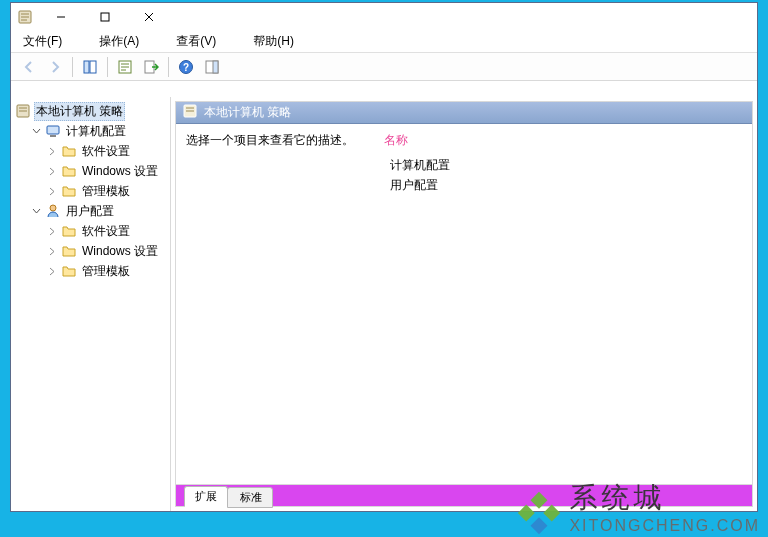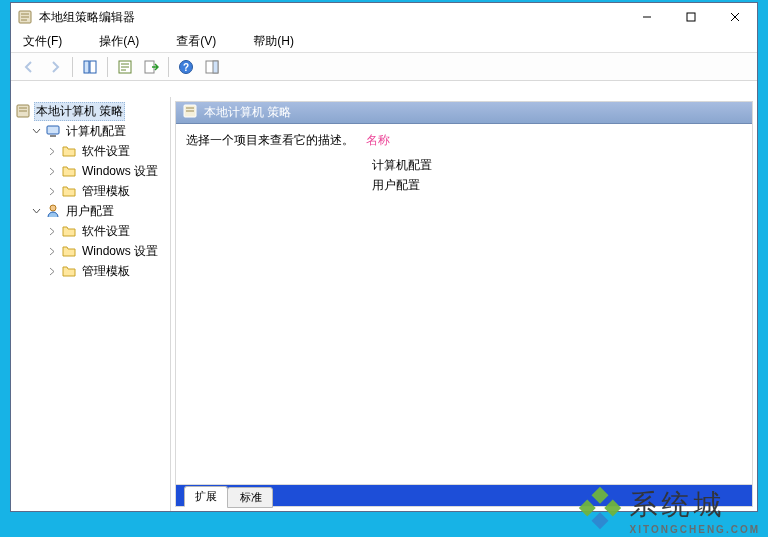--- a/index.html
+++ b/index.html
@@ -100,75 +100,74 @@
     background: #fff;
   }
   .content-header {
     height: 22px;
     background: linear-gradient(#a7bce0, #8aa6cf);
     border-bottom: 1px solid #6f8ab3;
     display: flex; align-items: center;
     color: #fff;
     padding-left: 6px; gap: 6px;
   }
-  .content-inner { flex: 1; display: flex; padding: 8px 10px; }
+  .content-inner { flex: 1; display: flex; padding: 8px 10px; gap: 18px; }
   .desc-col { flex: 0 0 180px; color: #000; }
   .list-col { flex: 1; }
   .col-hdr { margin-bottom: 6px; color: #ec4899; }
   .list-item {
     display: flex; align-items: center; gap: 6px;
     height: 20px;
   }
   .tabstrip {
     height: 22px; display: flex; align-items: flex-end;
     padding-left: 8px;
     border-top: 1px solid #d9d9d9;
-    background: #1d4ed8;
+    background: #d946ef;
   }
   .tab {
     padding: 2px 10px;
     border: 1px solid #b8b8b8;
     border-bottom: 1px solid #fff;
     background: #fff;
     margin-right: -1px;
     border-radius: 3px 3px 0 0;
     position: relative; top: 1px;
     font-size: 11px;
   }
   .tab.inactive { background: #f1f1f1; border-bottom: 1px solid #b8b8b8; top: 2px; padding-left: 12px; }
   
   .watermark {
     position: absolute;
     right: 8px; bottom: 2px;
-    display: flex; align-items: flex-start; gap: 8px;
+    display: flex; align-items: flex-end; gap: 8px;
     color: #4a4a4a; opacity: .95;
     pointer-events: none;
   }
   .wm-text { display: flex; flex-direction: column; align-items: flex-start; }
   .wm-big { font-size: 28px; font-weight: 400; letter-spacing: 4px; color: #333; }
-  .wm-sub { font-size: 10px; letter-spacing: 2px; color: #6a6a6a; font-weight: bold; }
+  .wm-sub { font-size: 16px; letter-spacing: 2px; color: #6a6a6a; }
   .wm-logo { width: 44px; height: 44px; }
   
   svg.icon { width: 16px; height: 16px; }
 </style>
 </head>
 <body>
 
 <div class="window">
 
   <div class="titlebar">
     <span class="app-icon">
       <svg viewBox="0 0 16 16">
           <rect x="2" y="2" width="12" height="12" rx="1" fill="#e9e1c8" stroke="#9b8a55"></rect>
           <line x1="4" y1="5" x2="12" y2="5" stroke="#9b8a55"></line>
           <line x1="4" y1="8" x2="12" y2="8" stroke="#9b8a55"></line>
           <line x1="4" y1="11" x2="10" y2="11" stroke="#9b8a55"></line>
         </svg>
     </span>
-    <span class="title">本地组策略编辑器</span>
     <div class="win-controls">
       <div class="win-btn">
         <svg width="10" height="10">
             <line x1="1" y1="5" x2="9" y2="5" stroke="#000"></line>
           </svg>
       </div>
       <div class="win-btn">
         <svg width="10" height="10">
             <rect x="1" y="1" width="8" height="8" fill="none" stroke="#000"></rect>
           </svg>

